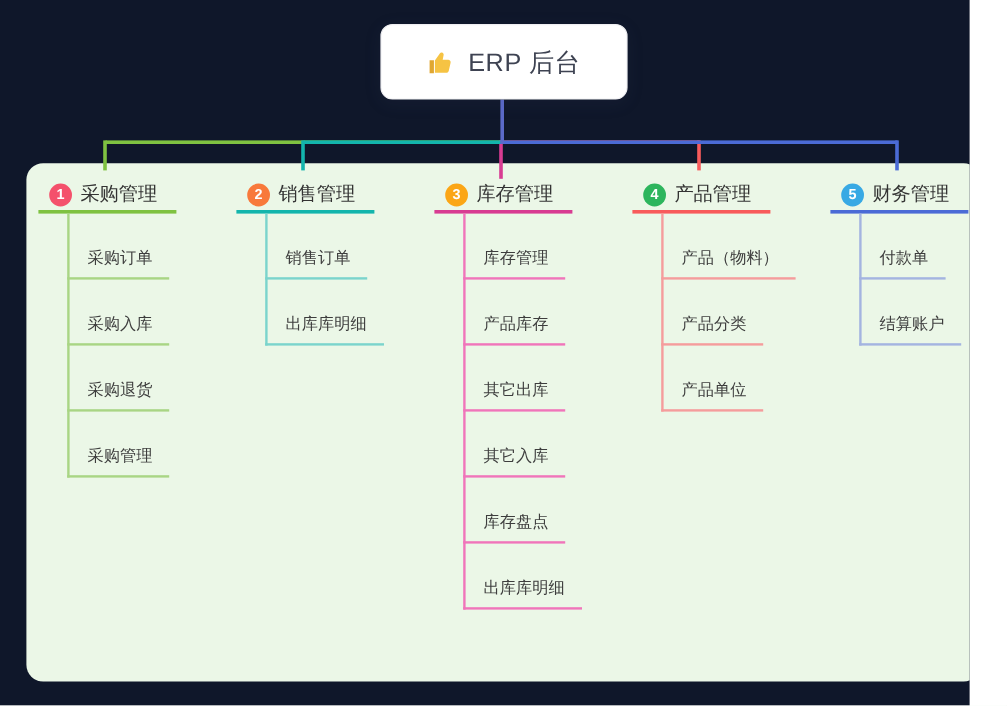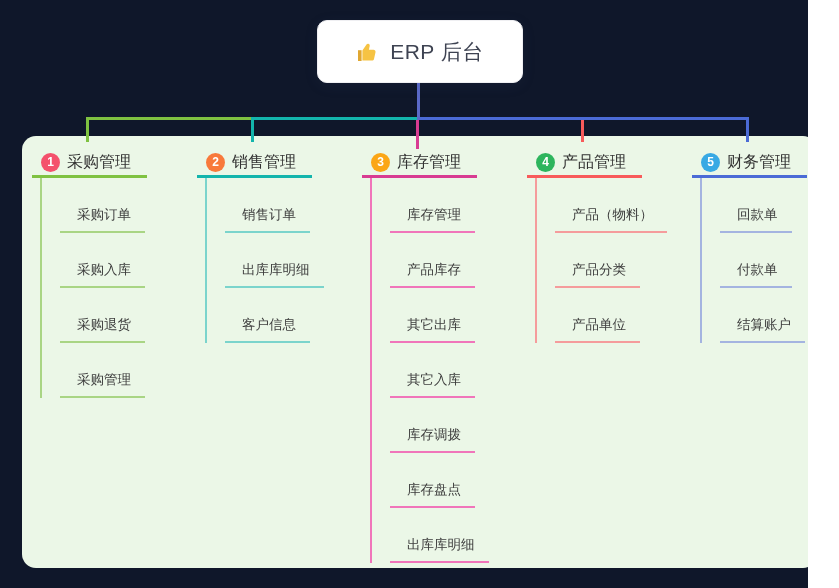--- a/index.html
+++ b/index.html
@@ -51,23 +51,22 @@
     flex:0 0 auto;
     width:19px; height:19px; border-radius:50%;
     background:var(--badge);
     color:#ffffff; font-size:12px; font-weight:bold;
     line-height:19px; text-align:center;
     margin-right:7px;
   }
   .btxt { font-size:16px; color:#333333; white-space:nowrap; }
   .children {
     list-style:none;
-    margin-left:8px;
+    margin-left:24px;
     border-left:2px solid var(--light);
-    padding-left:20px;
   }
   .child {
     height:55px;
     display:flex; align-items:flex-end;
   }
   .ctxt {
     display:inline-block;
     margin-left:-2px;
     padding:0 14px 7px 17px;
     border-bottom:2px solid var(--light);
@@ -130,23 +129,20 @@
       <span class="badge">2</span>
       <span class="btxt">销售管理</span>
     </div>
     <ul class="children">
           <li class="child">
             <span class="ctxt">销售订单</span>
           </li>
           <li class="child">
             <span class="ctxt">出库库明细</span>
           </li>
-          <li class="child">
-            <span class="ctxt">客户信息</span>
-          </li>
         </ul>
   </div>
 
   <div class="branch" style="left: 340px; --main: #d83c92; --light: #f075ba; --badge: #fba616;">
     <div class="branch-title">
       <span class="badge">3</span>
       <span class="btxt">库存管理</span>
     </div>
     <ul class="children">
           <li class="child">
@@ -155,23 +151,20 @@
           <li class="child">
             <span class="ctxt">产品库存</span>
           </li>
           <li class="child">
             <span class="ctxt">其它出库</span>
           </li>
           <li class="child">
             <span class="ctxt">其它入库</span>
           </li>
           <li class="child">
-            <span class="ctxt">库存调拨</span>
-          </li>
-          <li class="child">
             <span class="ctxt">库存盘点</span>
           </li>
           <li class="child">
             <span class="ctxt">出库库明细</span>
           </li>
         </ul>
   </div>
 
   <div class="branch" style="left: 505px; --main: #f85b5b; --light: #f59c9c; --badge: #2db55d;">
     <div class="branch-title">
@@ -191,23 +184,20 @@
         </ul>
   </div>
 
   <div class="branch" style="left: 670px; --main: #4b6bd6; --light: #a4b4e0; --badge: #38a9e4;">
     <div class="branch-title">
       <span class="badge">5</span>
       <span class="btxt">财务管理</span>
     </div>
     <ul class="children">
           <li class="child">
-            <span class="ctxt">回款单</span>
-          </li>
-          <li class="child">
             <span class="ctxt">付款单</span>
           </li>
           <li class="child">
             <span class="ctxt">结算账户</span>
           </li>
         </ul>
   </div>
 </div>
 
 </div>

